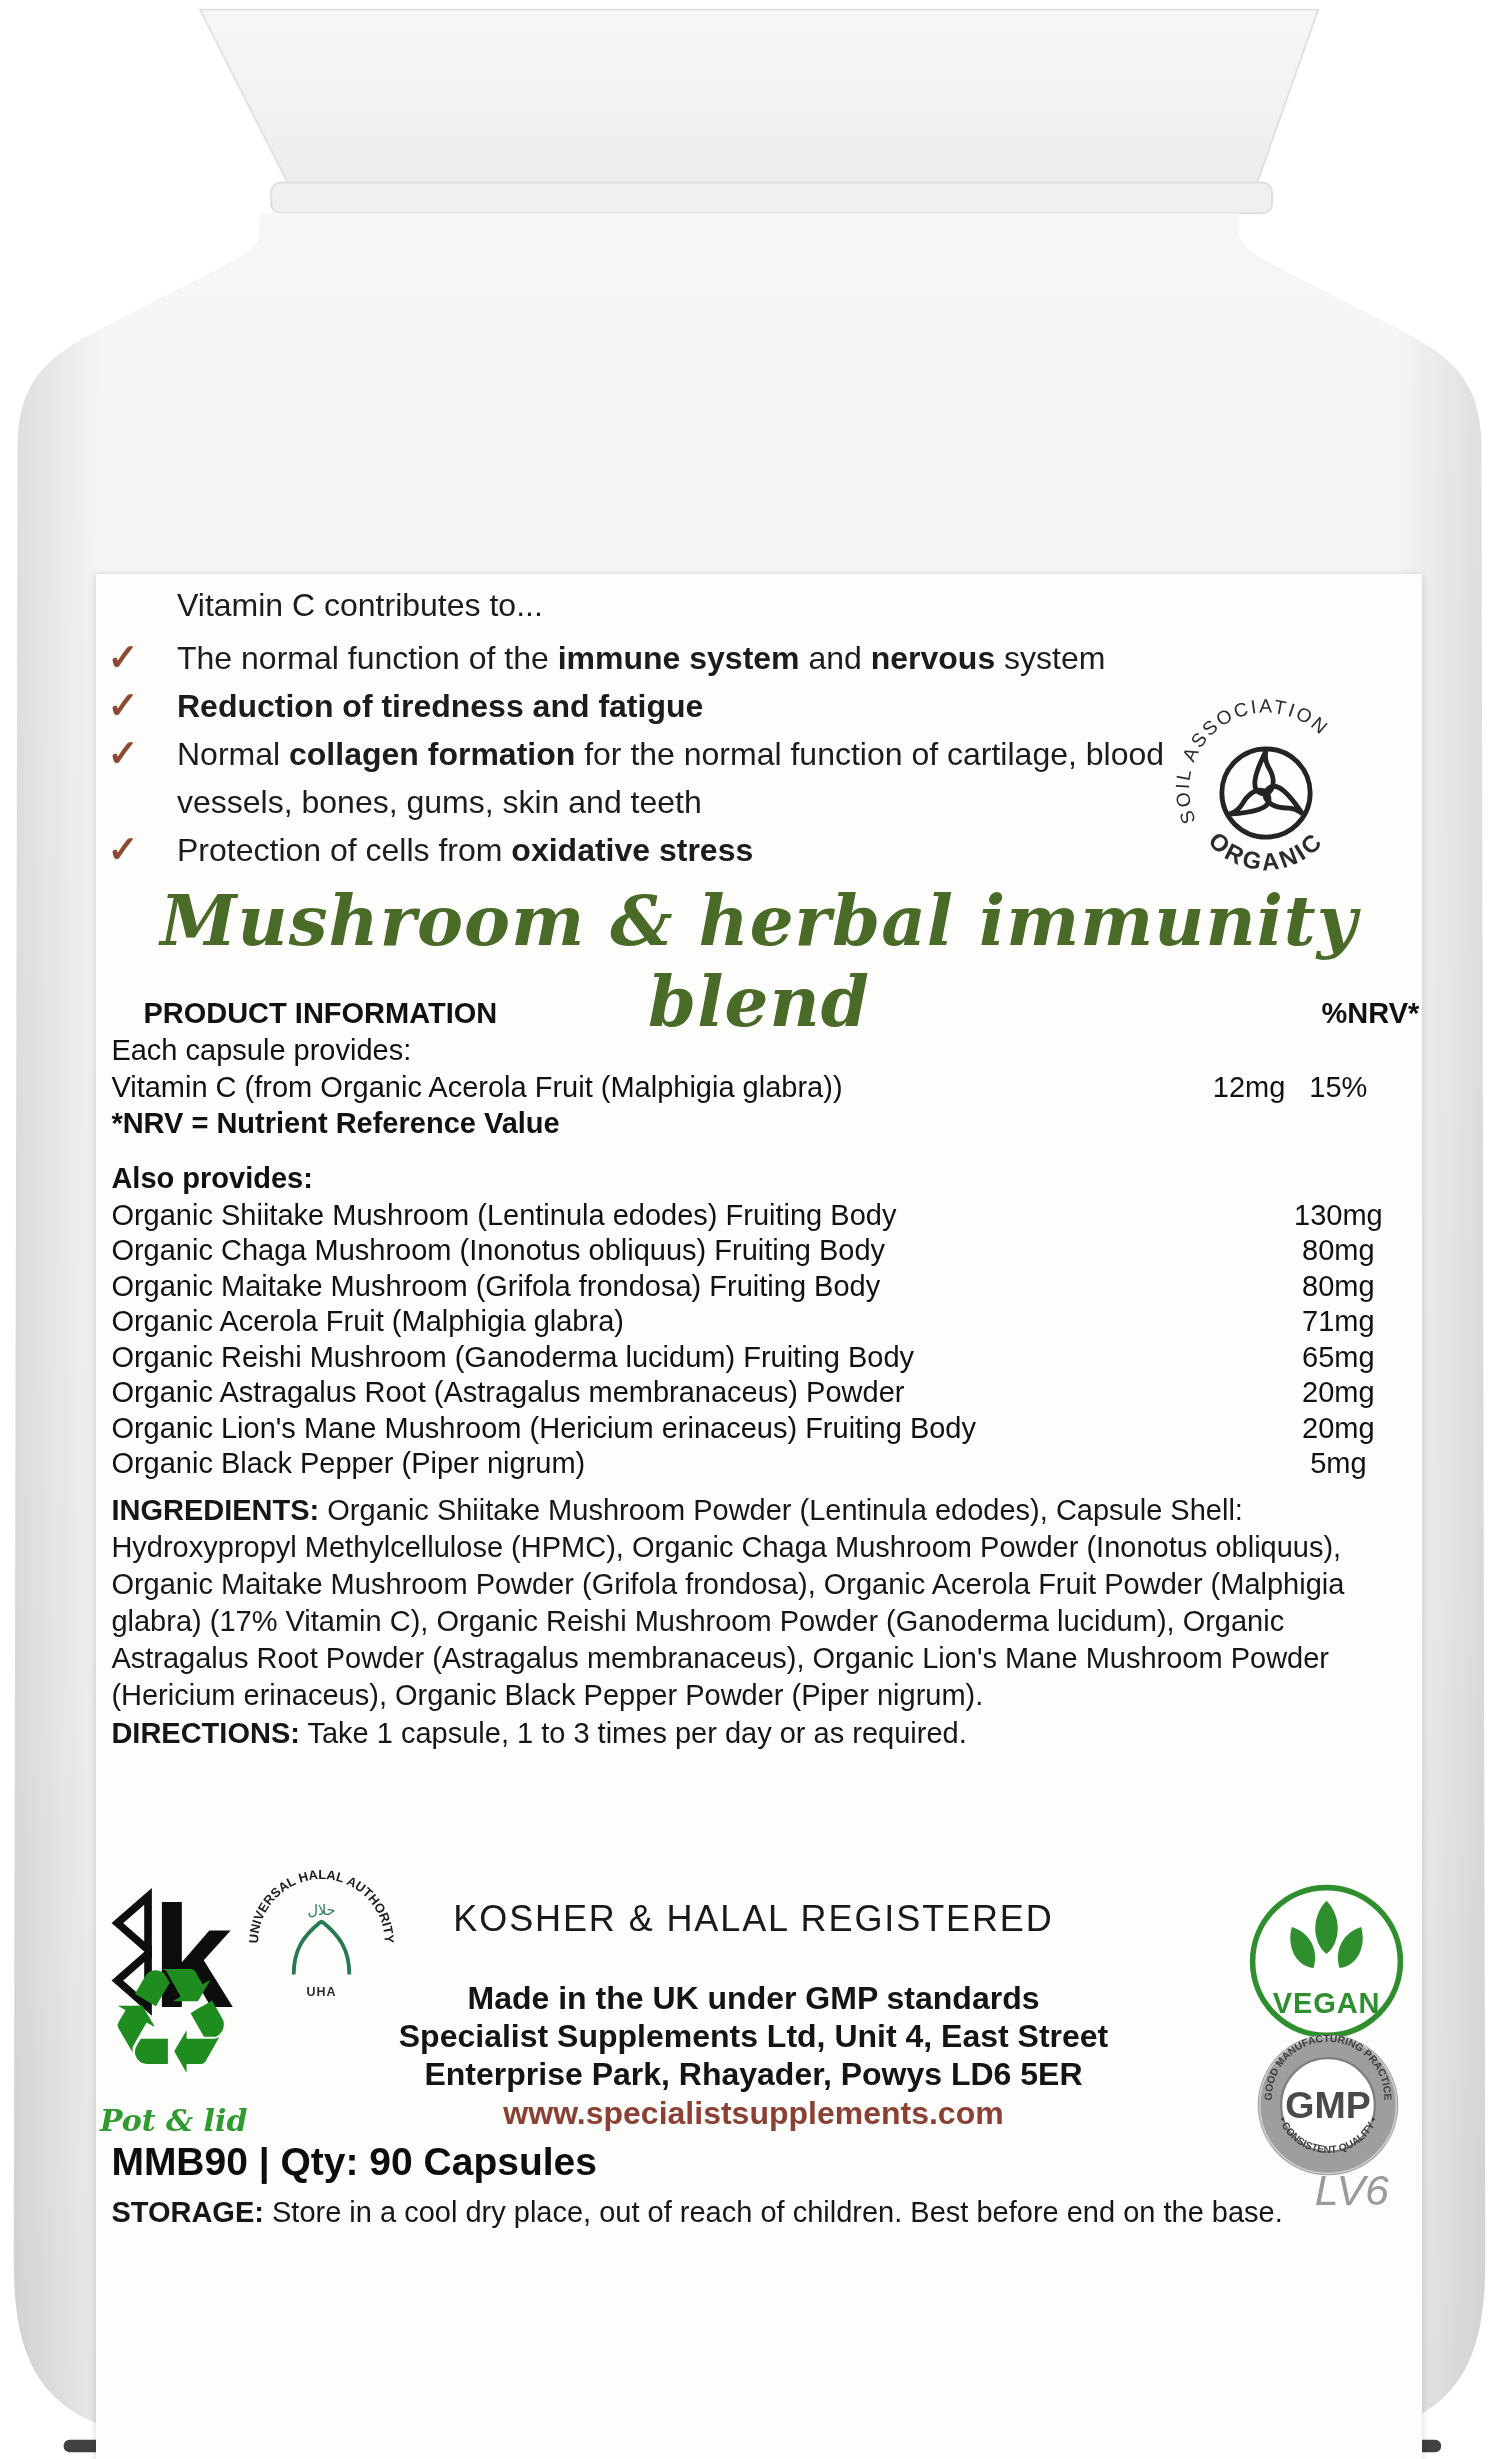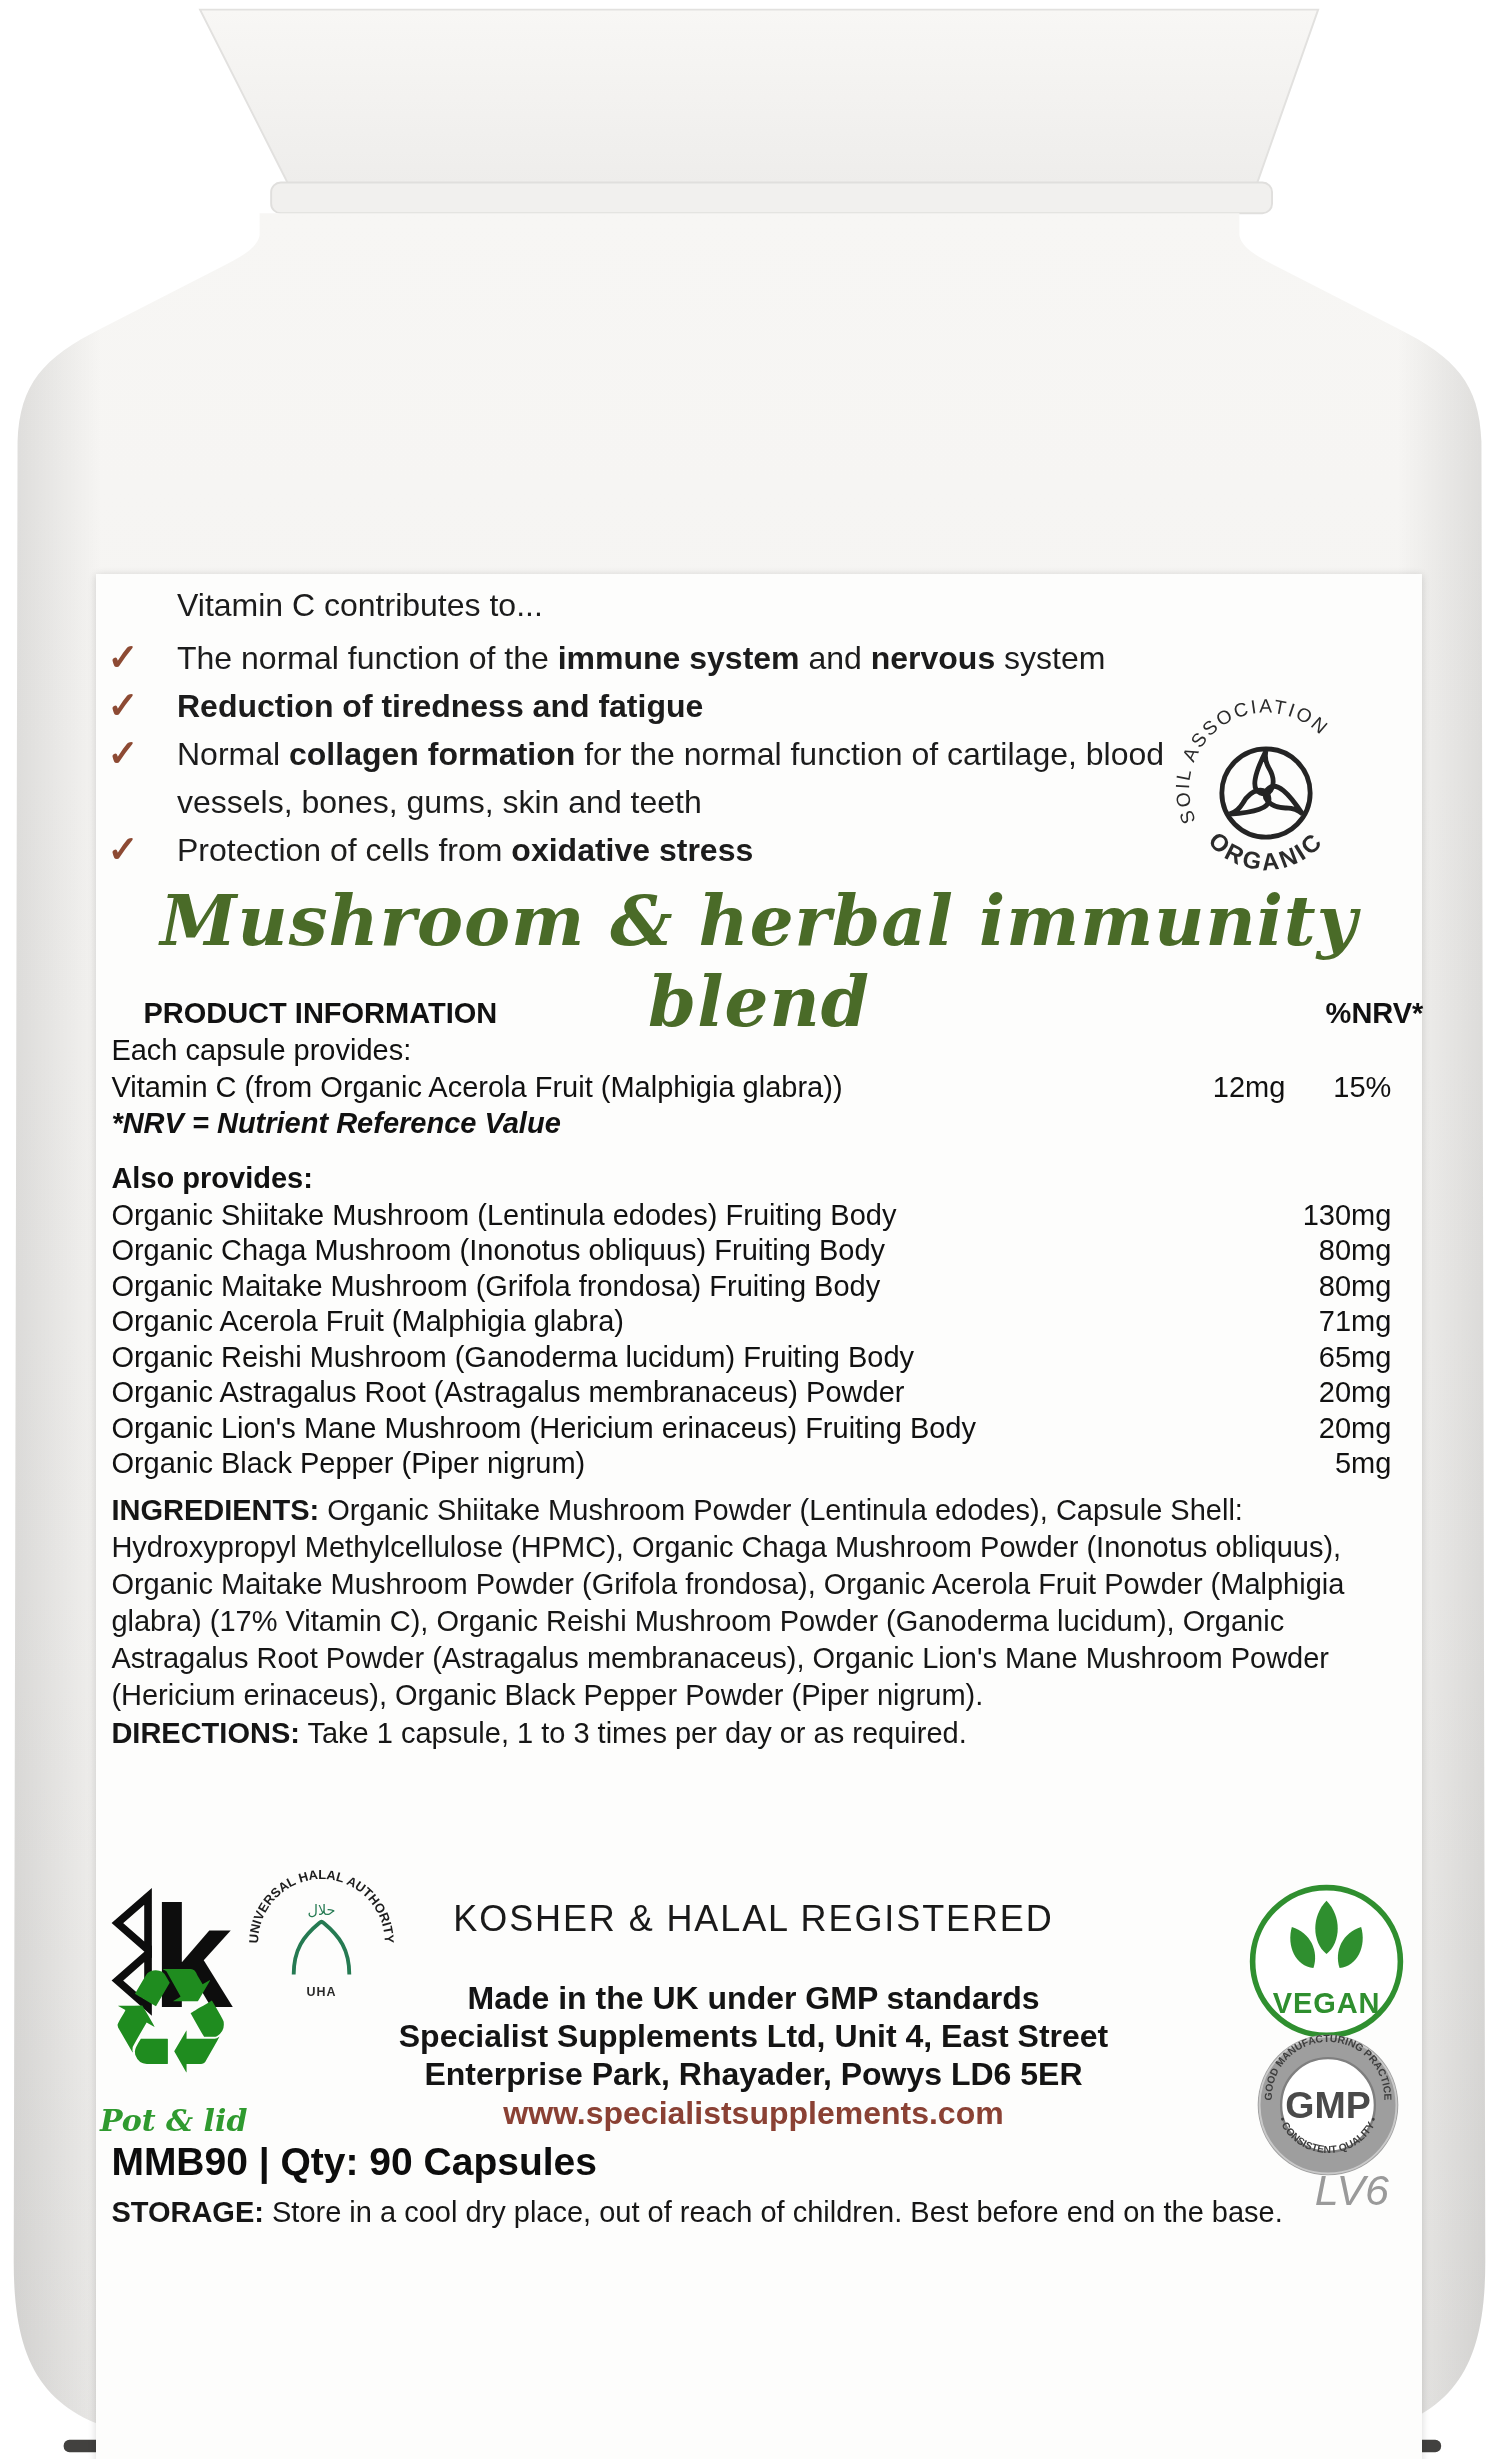--- a/index.html
+++ b/index.html
@@ -17,23 +17,23 @@
   .check-text{position:absolute;left:81px;width:1028px;}
   .check-item b{font-weight:700;}
   
   #tagline{left:0;top:306px;width:1326px;text-align:center;
            font-family:"DejaVu Serif",serif;font-style:italic;font-weight:700;
            font-size:69px;color:#4a6b28;letter-spacing:1px;}
   
   .pi-row{left:15.4px;width:1280px;font-size:29px;line-height:36px;display:flex;}
   .pi-name{flex:1;}
   .pi-amt{width:144px;text-align:right;}
-  .pi-nrv{width:106px;text-align:right;}
+  .pi-nrv{width:106px;text-align:center;}
   .bold{font-weight:700;}
-  .bi{font-weight:700;font-style:italic;align-items:flex-end;}
+  .bi{font-weight:700;align-items:flex-end;}
   
   .para{left:15.4px;width:1283px;font-size:29px;line-height:37px;color:#161616;}
   
   .center-block{left:235px;width:845px;text-align:center;}
   #kosher-halal-title{top:1324px;font-size:36px;letter-spacing:1.9px;color:#1a1a1a;}
   .addr{font-size:32px;font-weight:700;color:#141414;line-height:38px;}
   #made-line{top:1405px;}
   #addr1{top:1443px;}
   #addr2{top:1481px;}
   #website{top:1520px;color:#8a4134;}

